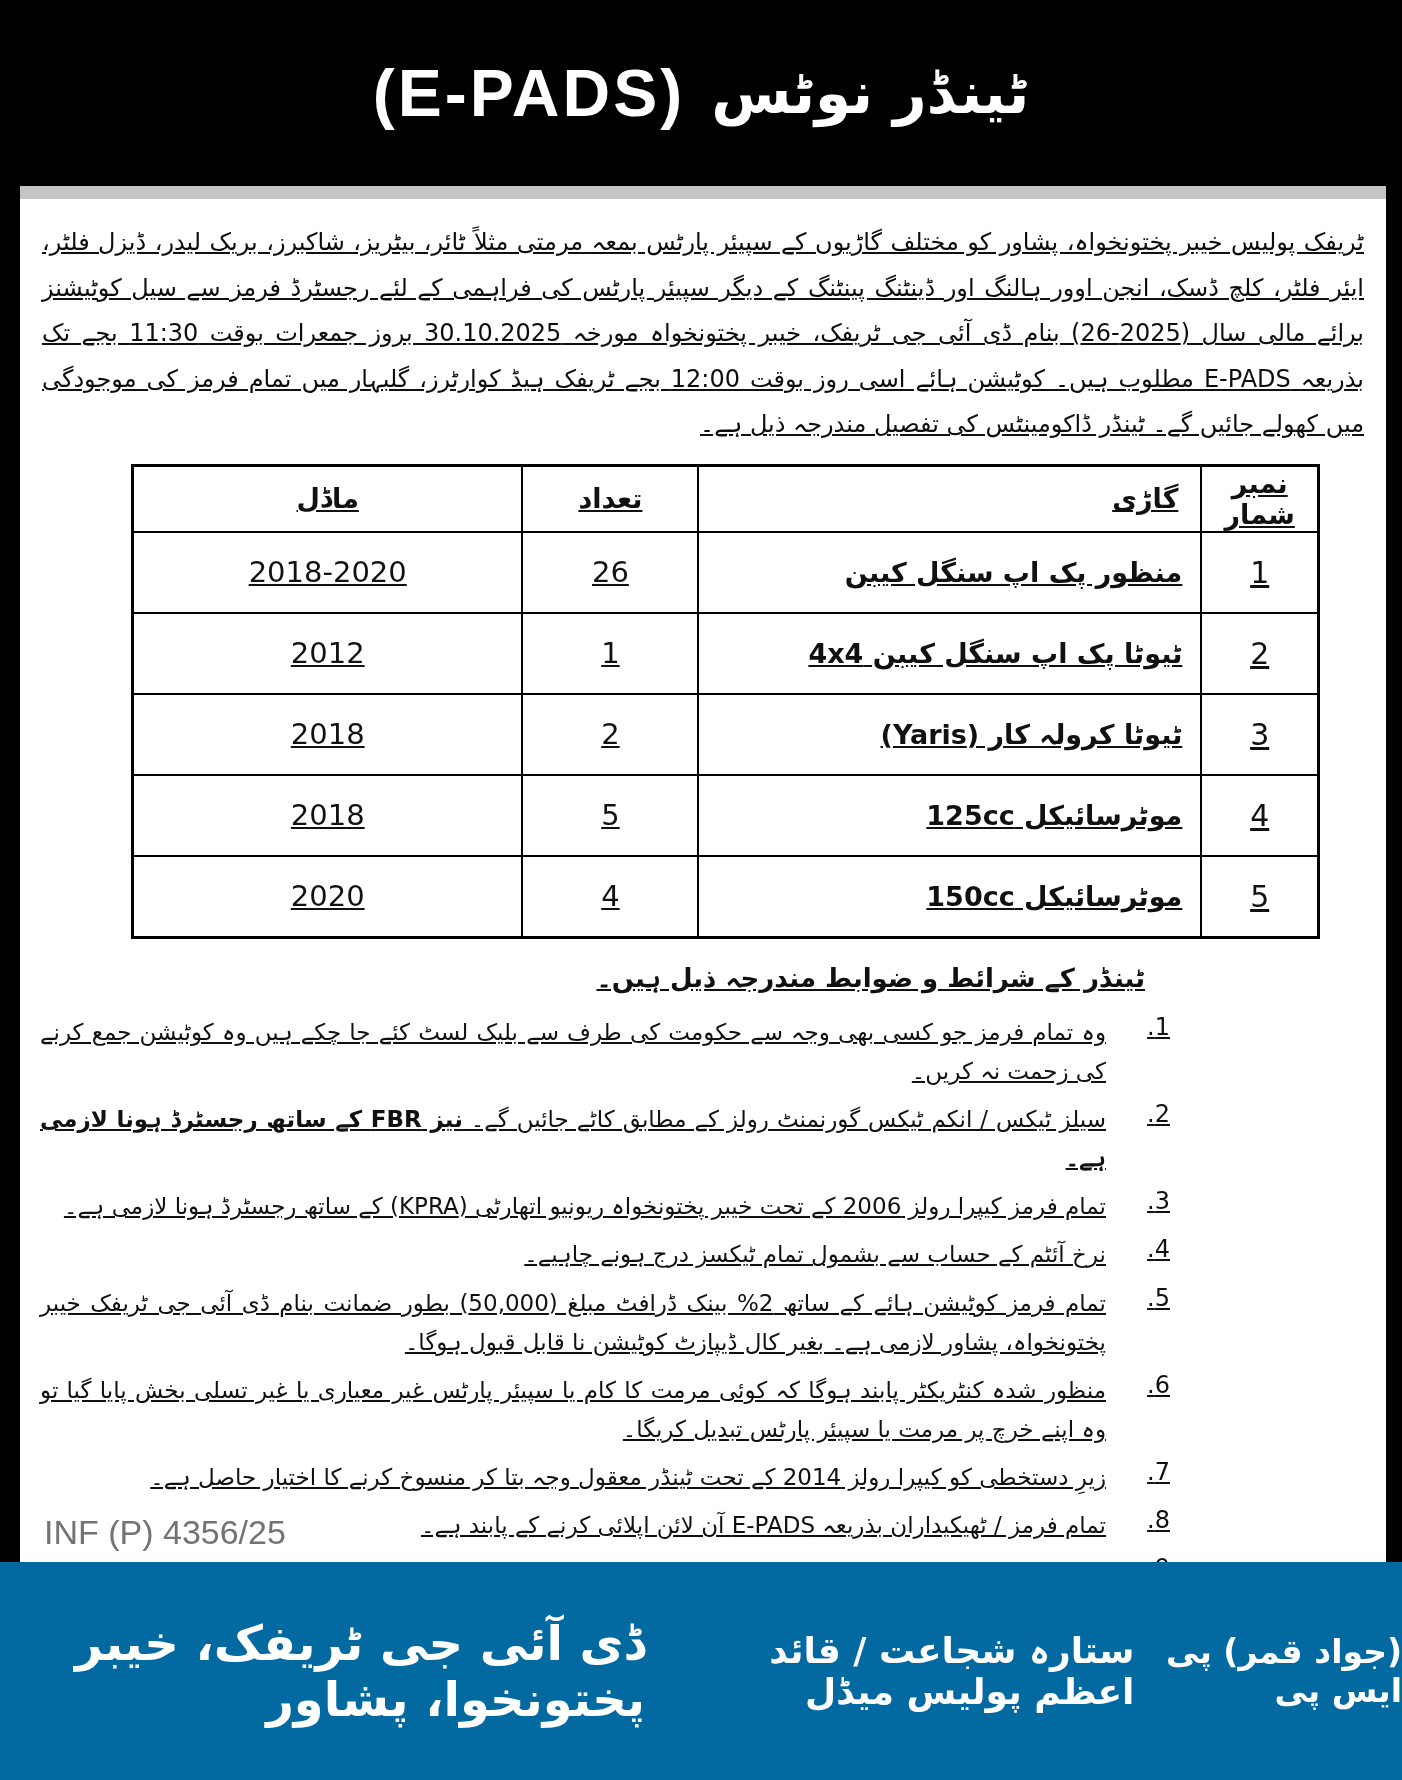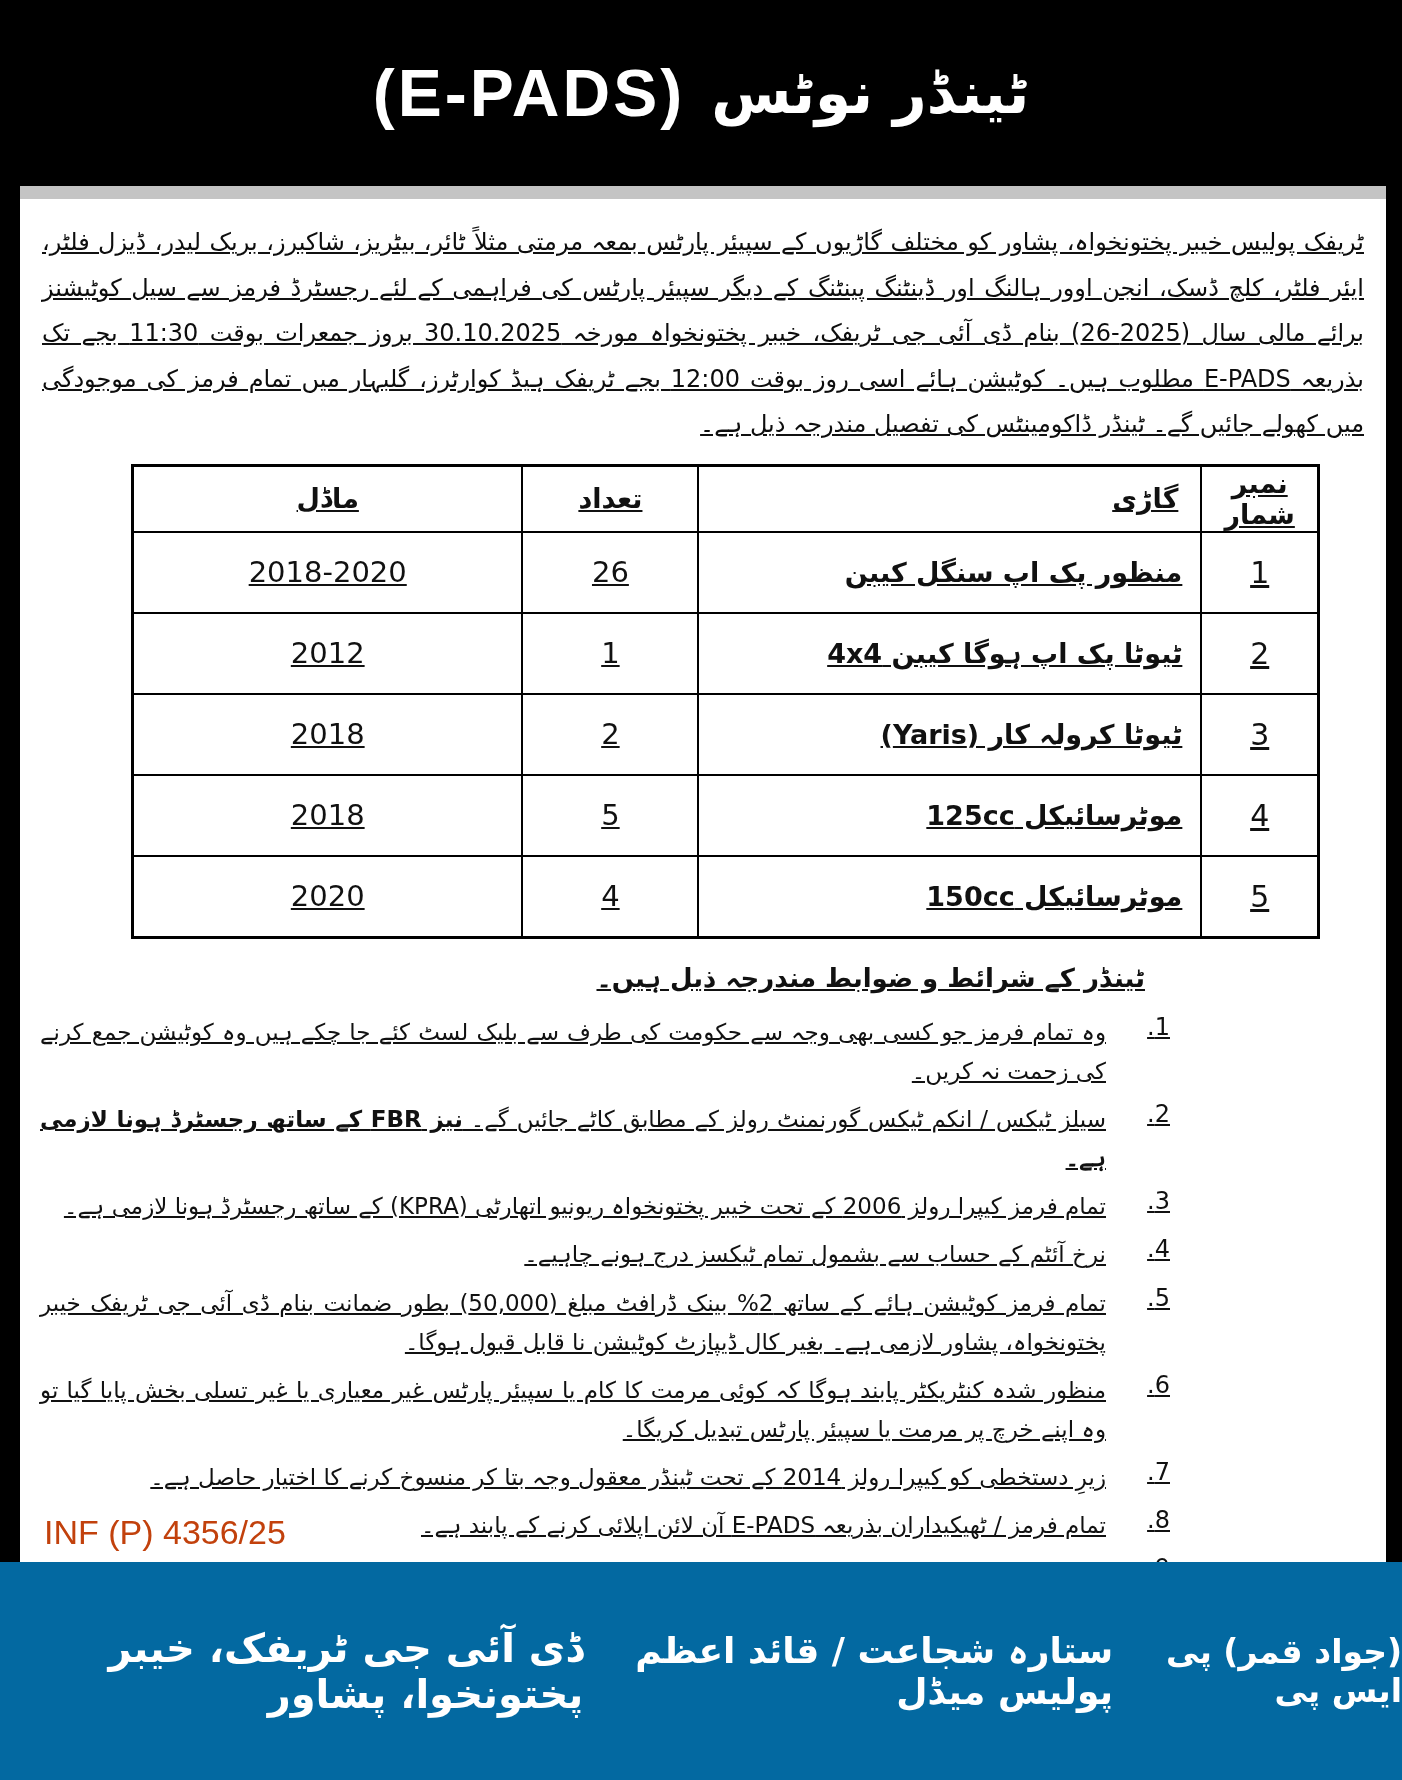--- a/index.html
+++ b/index.html
@@ -40,31 +40,31 @@
   .c-model   { width:32.5%; text-align:center; font-size:29px; direction:ltr; }
   
   .terms-heading { direction:rtl; font-weight:bold; font-size:26px; margin:10px 225px 20px 0; }
   .terms { direction:rtl; margin:0 200px 0 4px; }
   .term  { display:flex; gap:16px; margin-bottom:9px; }
   .term-num  { flex:none; width:48px; font-size:24px; text-align:right; }
   .term-text { flex:1; font-size:23px; line-height:1.7; text-align:justify; }
   .term-text strong { font-weight:bold; }
   
   .ref {
-    position:absolute; left:24px; bottom:10px; font-size:34px; color:#c2410c;
+    position:absolute; left:24px; bottom:10px; font-size:34px; color:#737373;
     font-family:"Liberation Sans", sans-serif;
   }
   
   .band-bottom {
     height:218px; flex:none; background:#0369a1; color:#fff; direction:rtl;
     display:flex; flex-direction:row; align-items:center; justify-content:center; gap:17px;
   }
   .sig-line1 { font-size:33px; font-weight:bold; }
   .sig-line2 { font-size:36px; font-weight:bold; }
-  .sig-line3 { font-size:40px; font-weight:bold; }
+  .sig-line3 { font-size:48px; font-weight:bold; }
 </style>
 </head>
 <body>
 
 <div class="page">
 
   <header class="band-top">
     <h1 class="title" dir="rtl">
       <span class="title-urdu">ٹینڈر نوٹس</span>
       <span class="title-latin" dir="ltr">(E-PADS)</span>
@@ -89,21 +89,21 @@
 
           <tr>
             <td class="c-sn">1</td>
             <td class="c-vehicle">منظور پک اپ سنگل کیبن</td>
             <td class="c-qty">26</td>
             <td class="c-model">2018-2020</td>
           </tr>
 
           <tr>
             <td class="c-sn">2</td>
-            <td class="c-vehicle">ٹیوٹا پک اپ ہوگا کیبن 4x4</td>
+            <td class="c-vehicle">ٹیوٹا پک اپ سنگل کیبن 4x4</td>
             <td class="c-qty">1</td>
             <td class="c-model">2012</td>
           </tr>
 
           <tr>
             <td class="c-sn">3</td>
             <td class="c-vehicle">ٹیوٹا کرولہ کار (Yaris)</td>
             <td class="c-qty">2</td>
             <td class="c-model">2018</td>
           </tr>

